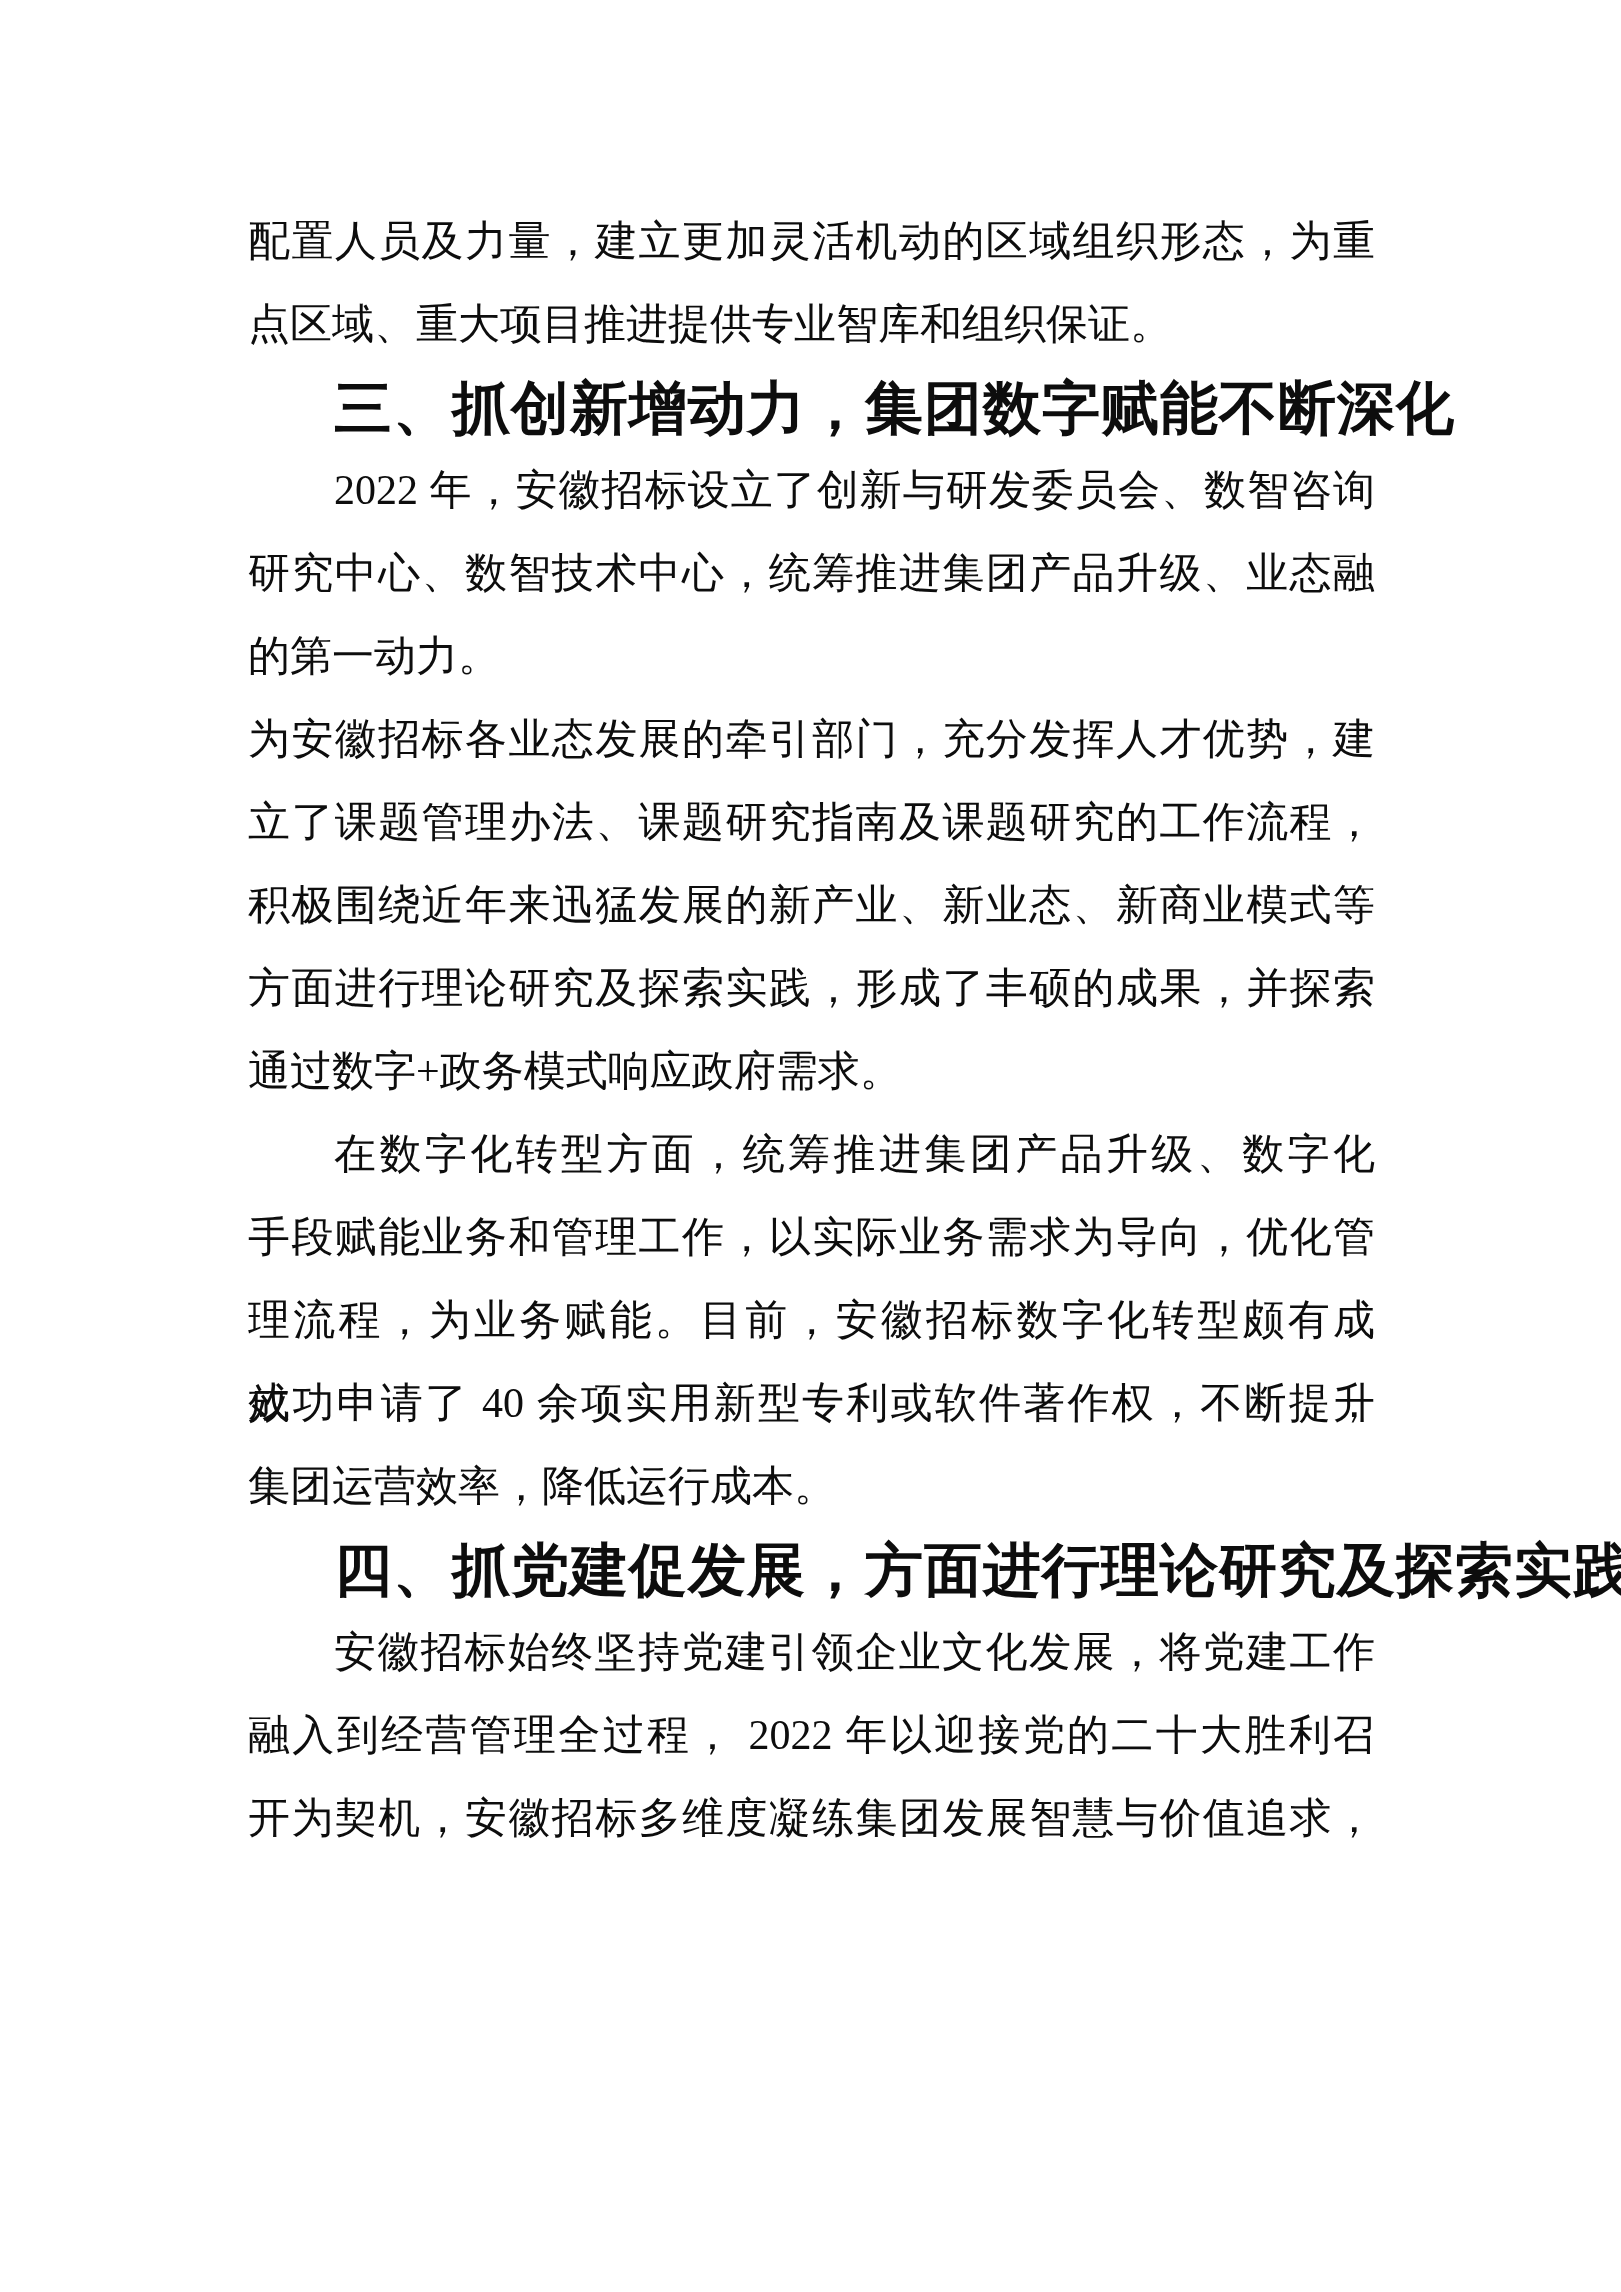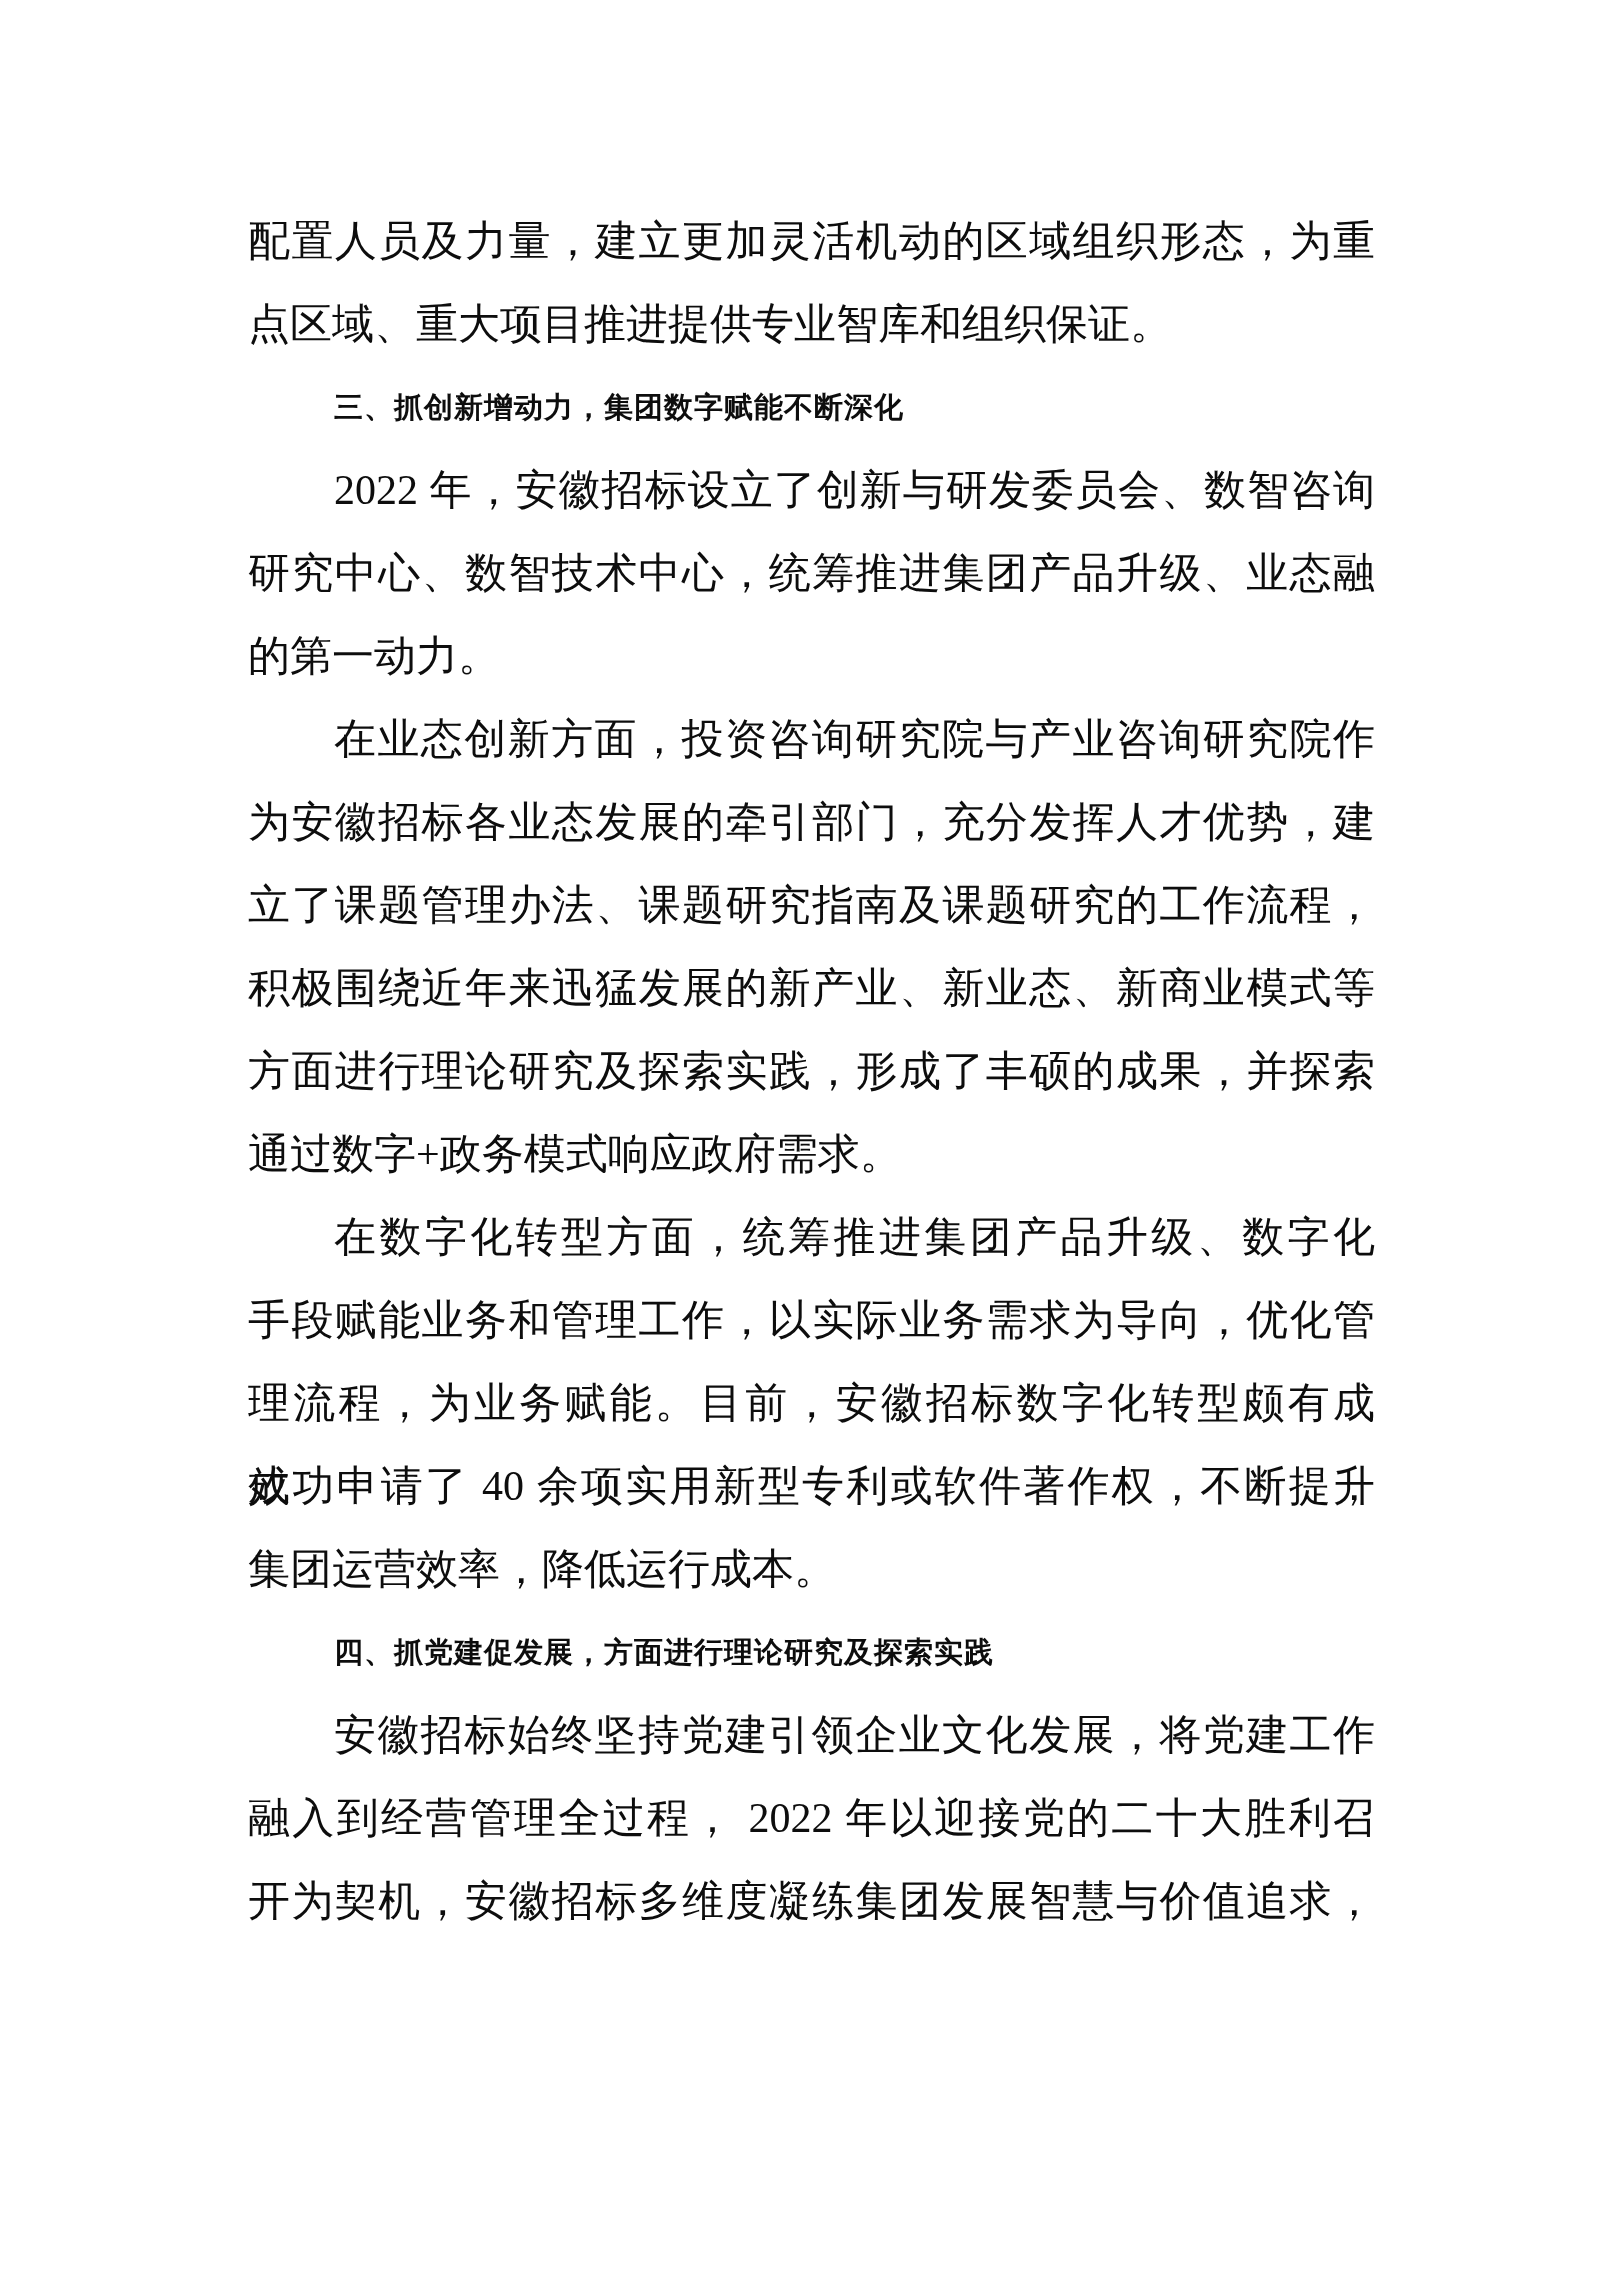--- a/index.html
+++ b/index.html
@@ -35,21 +35,21 @@
     text-align-last: justify;
   }
   
   .ind {
     text-indent: 86px;
   }
   
   .h {
     font-family: Liberation Sans, sans-serif;
     font-weight: 700;
-    font-size: 29px;
+    font-size: 58px;
     text-indent: 86px;
     letter-spacing: 1px;
   }
   .pagenum {
     position: absolute;
     left: 0;
     top: 2080px;
     width: 1621px;
     text-align: center;
     font-size: 29px;
@@ -62,21 +62,20 @@
 <body>
 
 <div class="page">
   <div class="content">
     <div class="line j">配置人员及力量，建立更加灵活机动的区域组织形态，为重</div>
     <div class="line">点区域、重大项目推进提供专业智库和组织保证。</div>
     <div class="line h">三、抓创新增动力，集团数字赋能不断深化</div>
     <div class="line j ind">2022 年，安徽招标设立了创新与研发委员会、数智咨询</div>
     <div class="line j">研究中心、数智技术中心，统筹推进集团产品升级、业态融</div>
     <div class="line">的第一动力。</div>
-    <div class="line j ind">在业态创新方面，投资咨询研究院与产业咨询研究院作</div>
     <div class="line j">为安徽招标各业态发展的牵引部门，充分发挥人才优势，建</div>
     <div class="line j">立了课题管理办法、课题研究指南及课题研究的工作流程，</div>
     <div class="line j">积极围绕近年来迅猛发展的新产业、新业态、新商业模式等</div>
     <div class="line j">方面进行理论研究及探索实践，形成了丰硕的成果，并探索</div>
     <div class="line">通过数字+政务模式响应政府需求。</div>
     <div class="line j ind">在数字化转型方面，统筹推进集团产品升级、数字化</div>
     <div class="line j">手段赋能业务和管理工作，以实际业务需求为导向，优化管</div>
     <div class="line j">理流程，为业务赋能。目前，安徽招标数字化转型颇有成效，</div>
     <div class="line j">成功申请了 40 余项实用新型专利或软件著作权，不断提升</div>
     <div class="line">集团运营效率，降低运行成本。</div>

